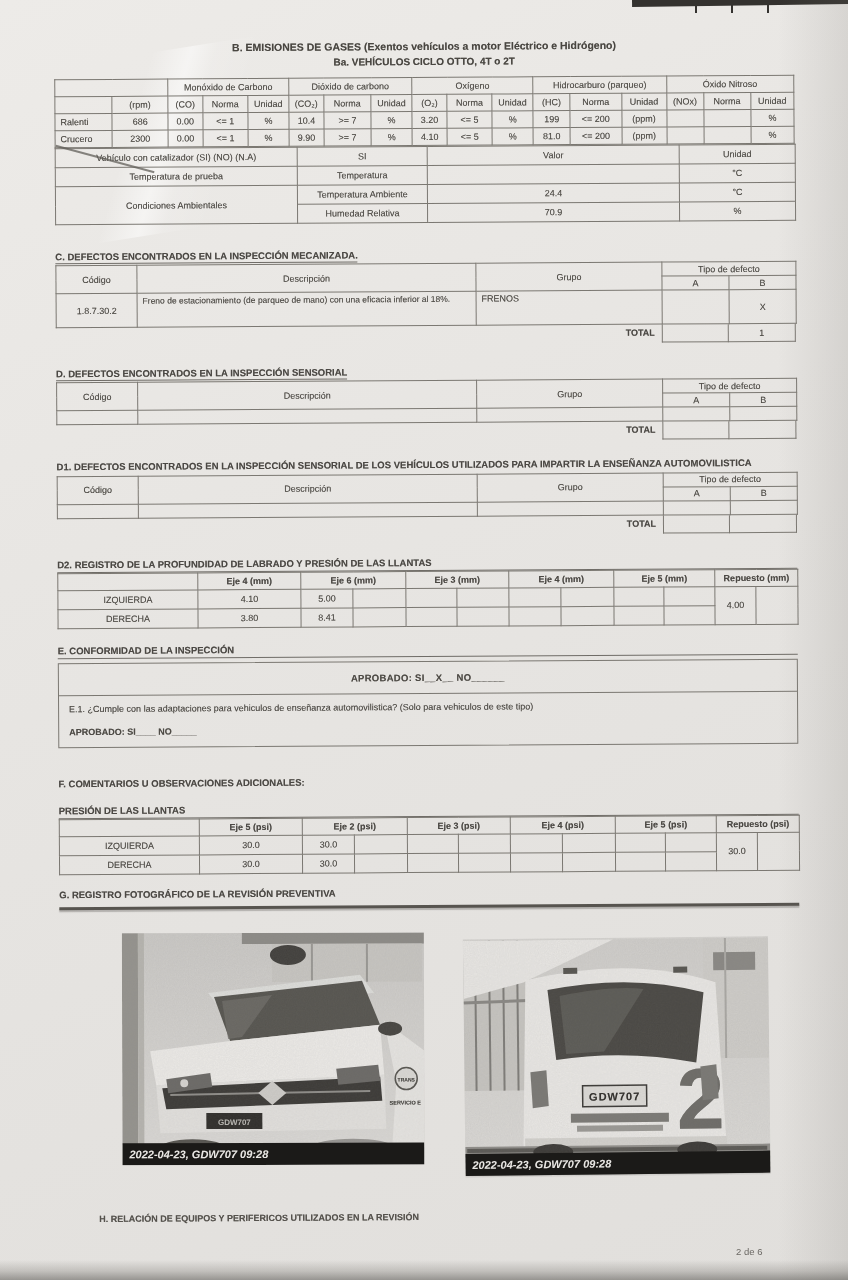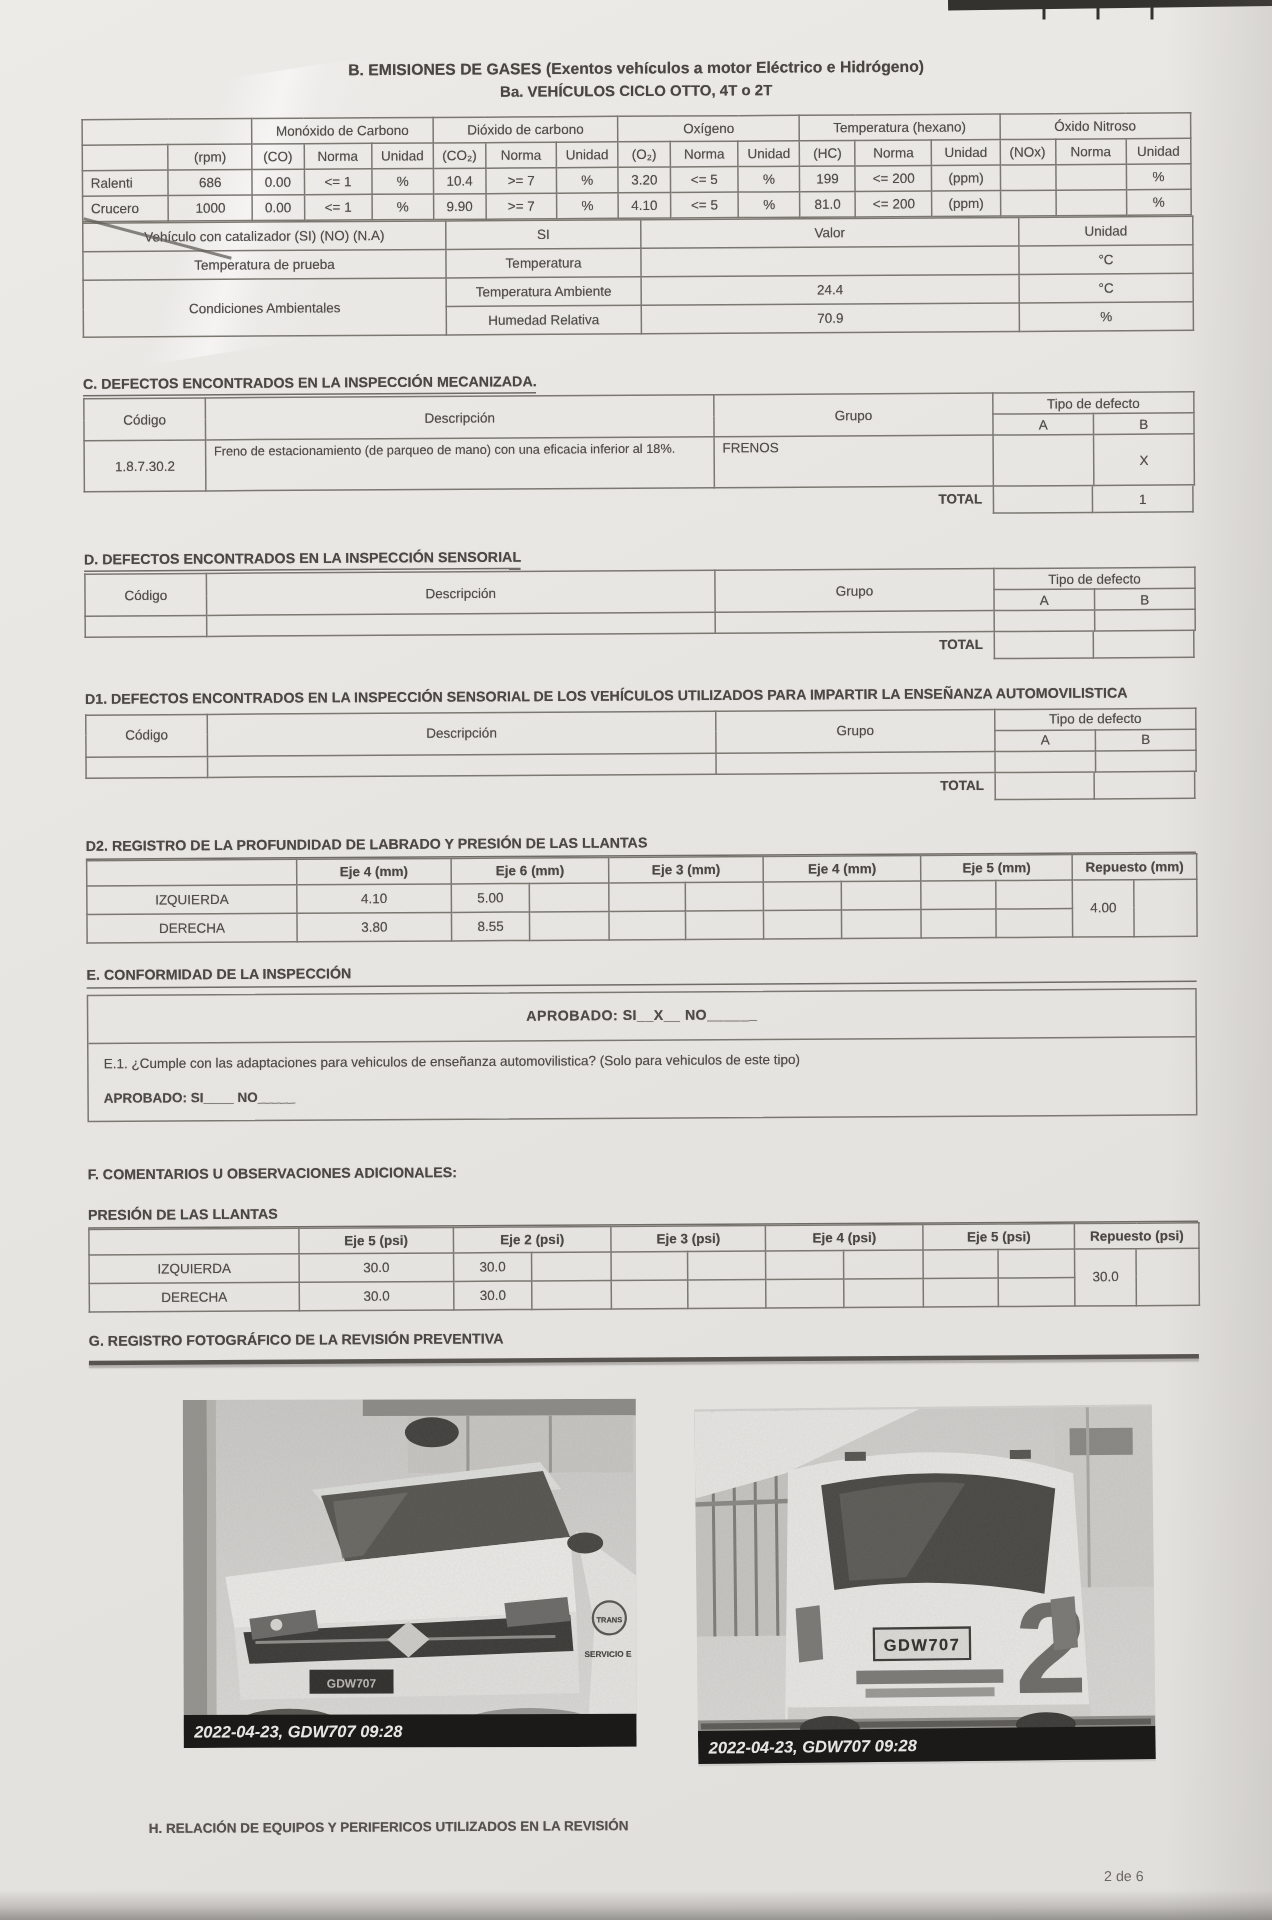--- a/index.html
+++ b/index.html
@@ -107,21 +107,21 @@
         <col style="width:36px">
           <col style="width:46px">
           <col style="width:42px">
       </colgroup>
       <tbody>
           <tr>
         <td colspan="2"></td>
         <td colspan="3">Monóxido de Carbono</td>
         <td colspan="3">Dióxido de carbono</td>
         <td colspan="3">Oxígeno</td>
-        <td colspan="3">Temperatura (hexano)</td>
+        <td colspan="3">Hidrocarburo (parqueo)</td>
         <td colspan="3">Óxido Nitroso</td>
       </tr>
       <tr>
         <td></td>
             <td>(rpm)</td>
         <td>(CO)</td>
             <td>Norma</td>
             <td>Unidad</td>
         <td>(CO₂)</td>
             <td>Norma</td>
@@ -150,21 +150,21 @@
             <td>%</td>
         <td>199</td>
             <td>&lt;= 200</td>
             <td>(ppm)</td>
         <td></td>
             <td></td>
             <td>%</td>
       </tr>
       <tr>
         <td class="lbl">Crucero</td>
-            <td>1000</td>
+            <td>2300</td>
         <td>0.00</td>
             <td>&lt;= 1</td>
             <td>%</td>
         <td>9.90</td>
             <td>&gt;= 7</td>
             <td>%</td>
         <td>4.10</td>
             <td>&lt;= 5</td>
             <td>%</td>
         <td>81.0</td>
@@ -352,21 +352,21 @@
         <td></td>
             <td></td>
         <td></td>
             <td></td>
         <td rowspan="2">4.00</td>
             <td rowspan="2"></td>
       </tr>
       <tr>
         <td>DERECHA</td>
             <td>3.80</td>
-        <td>8.55</td>
+        <td>8.41</td>
             <td></td>
         <td></td>
             <td></td>
         <td></td>
             <td></td>
         <td></td>
             <td></td>
       </tr>
     </tbody>
       </table>

